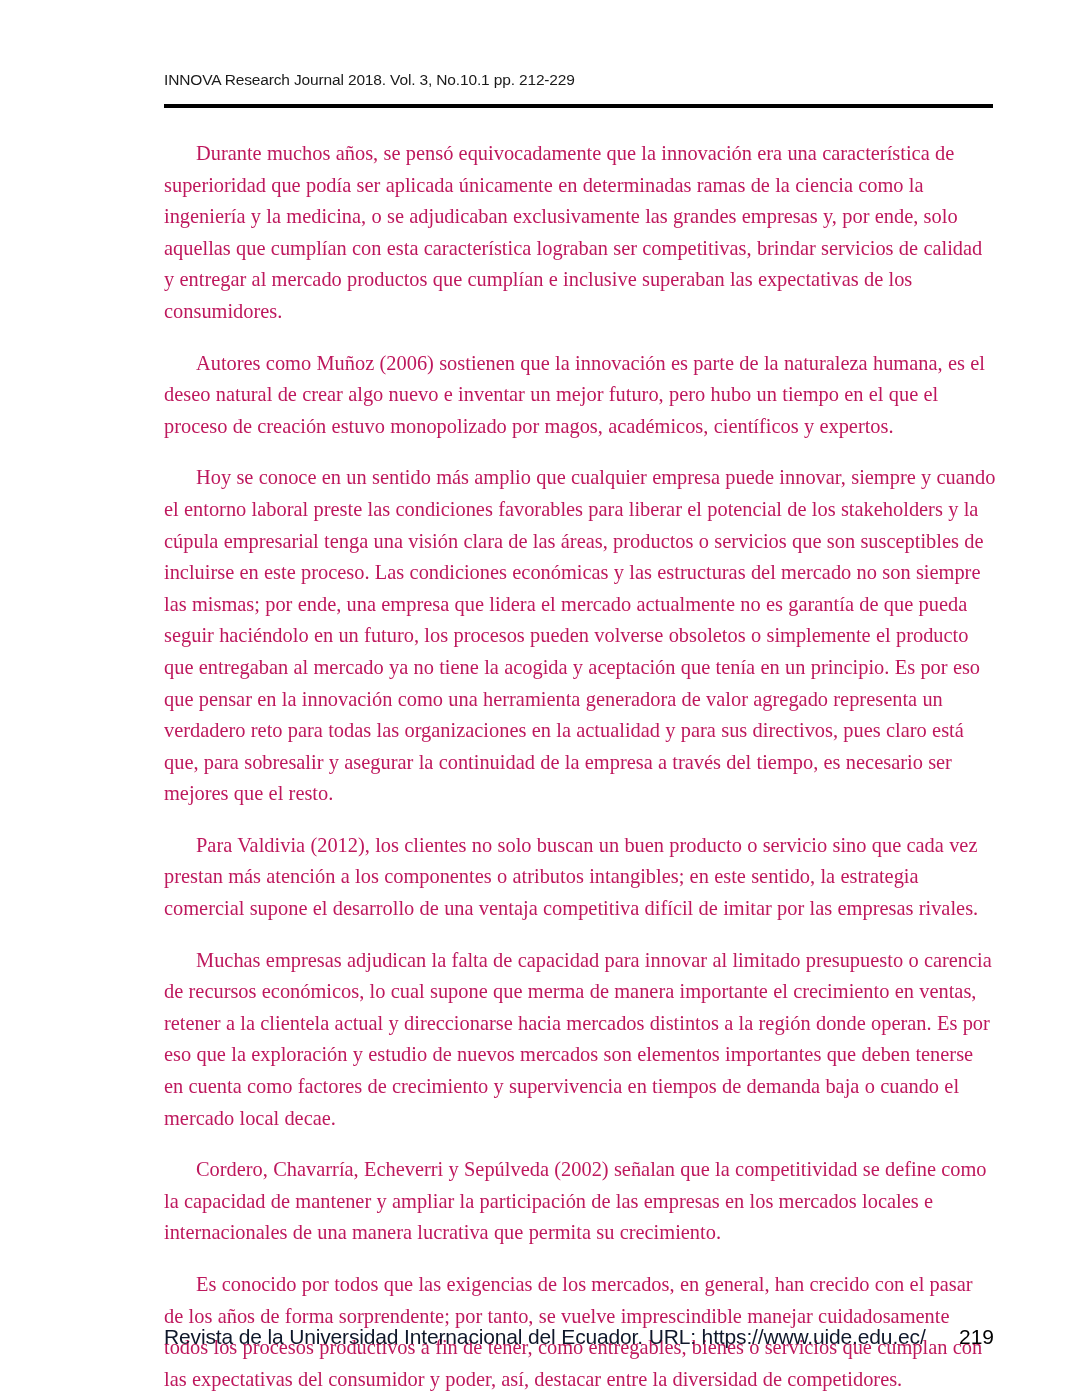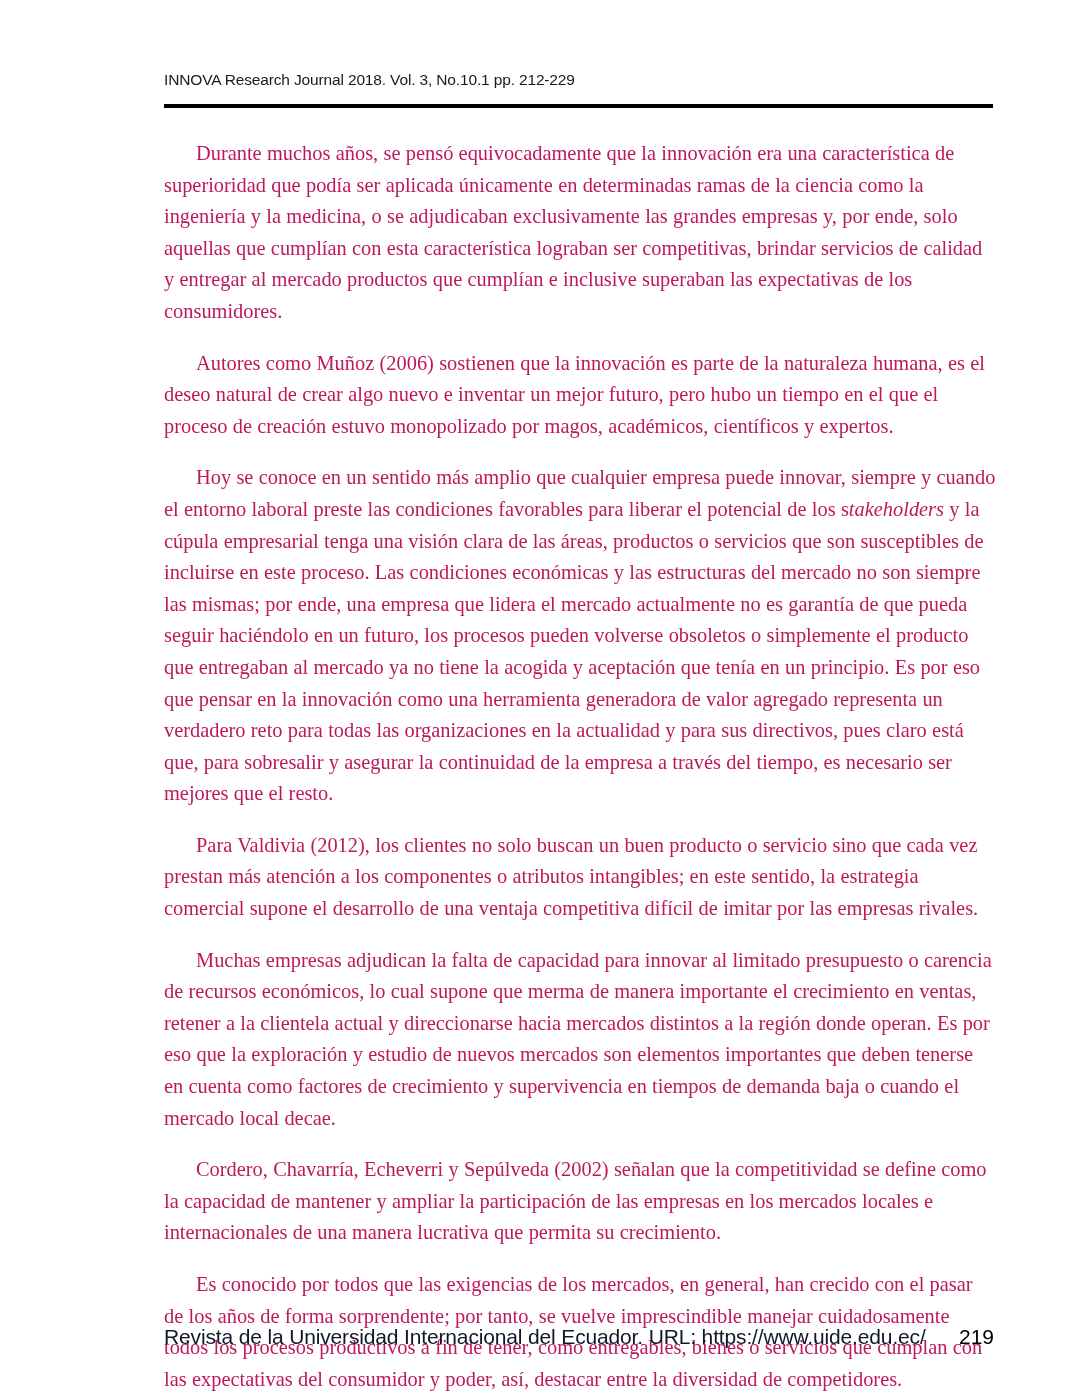--- a/index.html
+++ b/index.html
@@ -54,21 +54,21 @@
     font-family: "Liberation Serif", "DejaVu Serif", serif;
     font-size: 20.4px;
     line-height: 31.6px;
     color: #be185d;
     text-align: left;
     text-indent: 32px;
     word-spacing: 0.2px;
   }
   p.para:last-child { margin-bottom: 0; }
 
-  .it { font-style: italic; }
+  .it { }
 
   
   .footer {
     position: absolute;
     left: 126px;
     top: 1310px;
     width: 830px;
     display: flex;
     align-items: baseline;
     justify-content: space-between;

